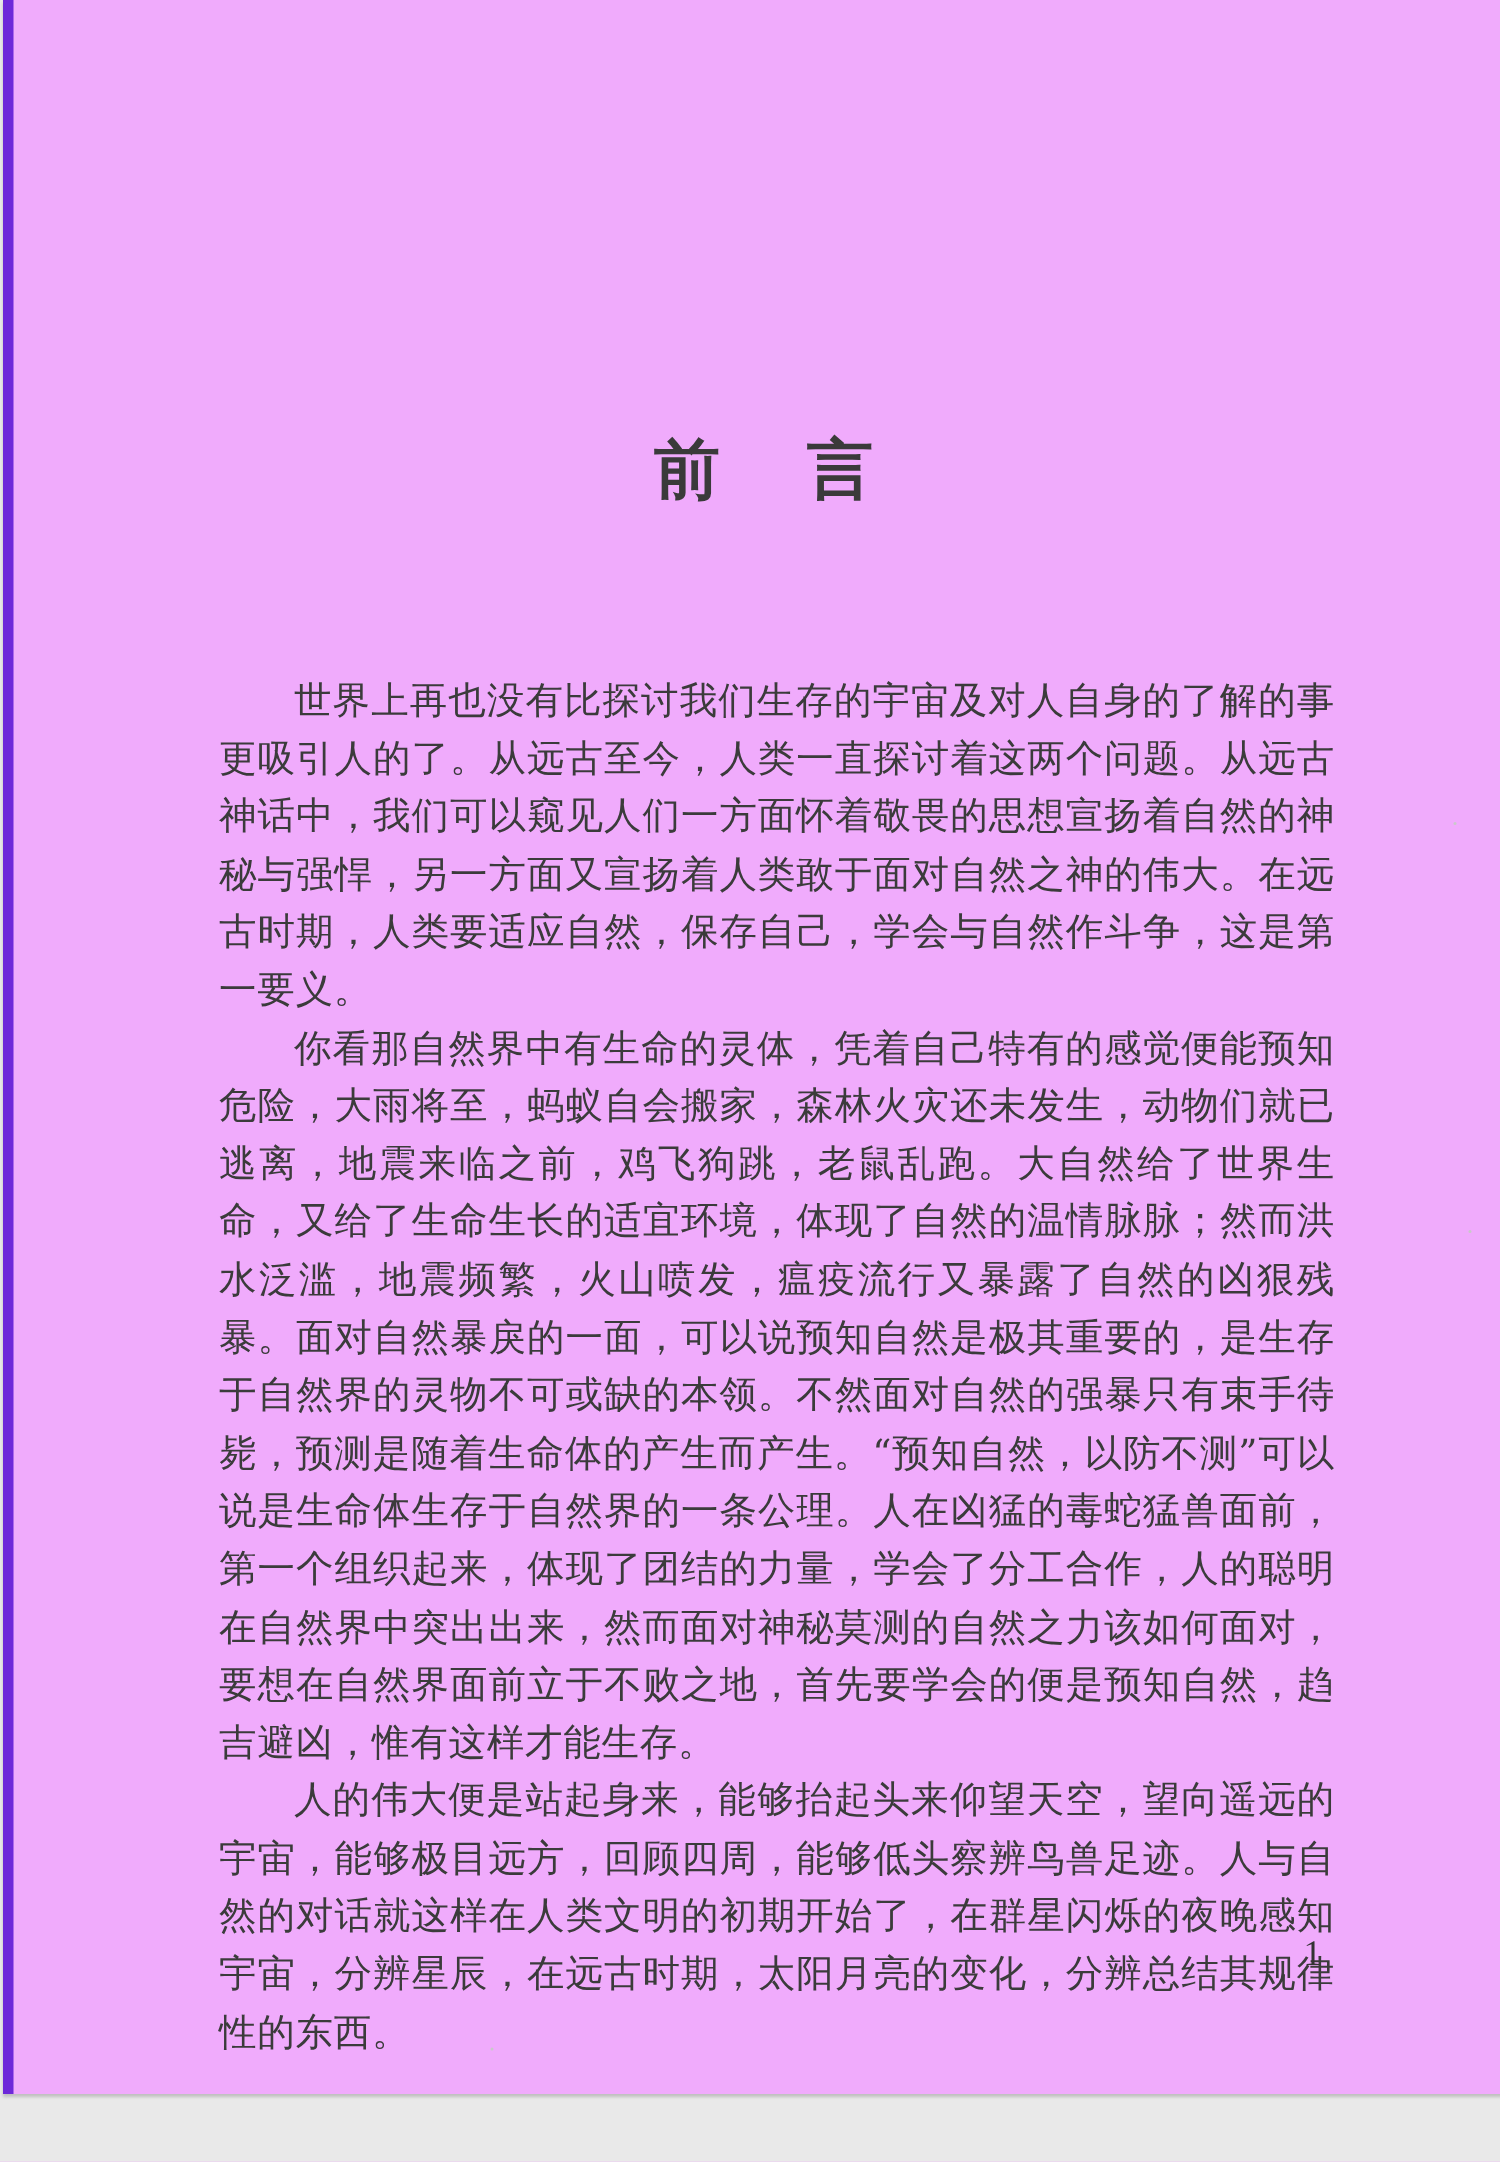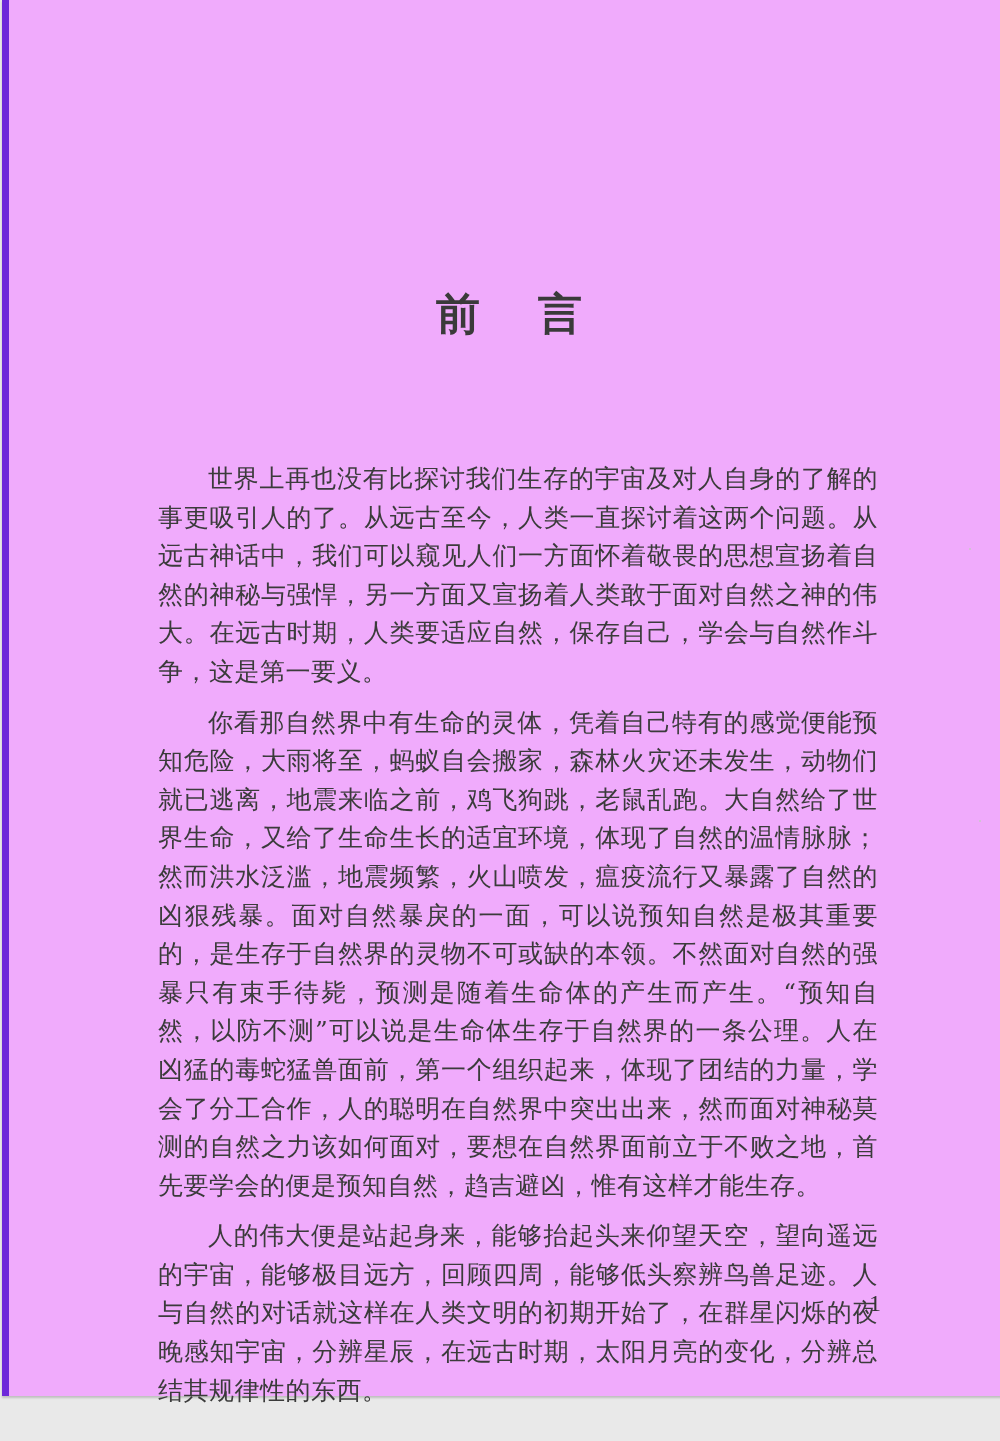--- a/index.html
+++ b/index.html
@@ -39,21 +39,21 @@
     top: 448px;
     left: 137px;
     width: 744px;
     font-family: "DejaVu Serif", serif;
     font-size: 25px;
     line-height: 38.6px;
     color: #3b3b3b;
     text-align: justify;
   }
   .body p {
-    margin: 12px;
+    margin: 0;
     text-indent: 2em;
     letter-spacing: 0.5px;
   }
   .page-number {
     position: absolute;
     top: 1290px;
     left: 860px;
     font-family: "Liberation Serif", serif;
     font-size: 24px;
     color: #333;

